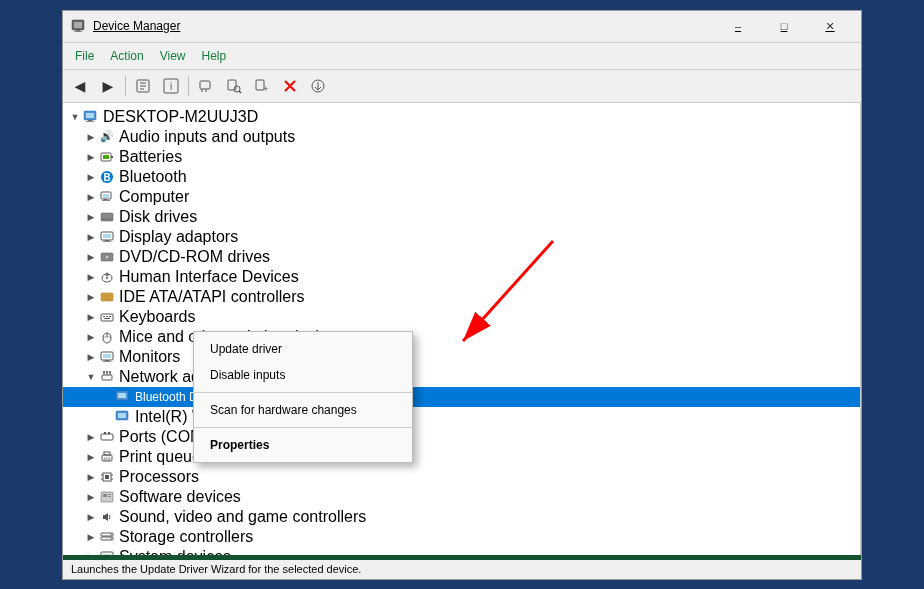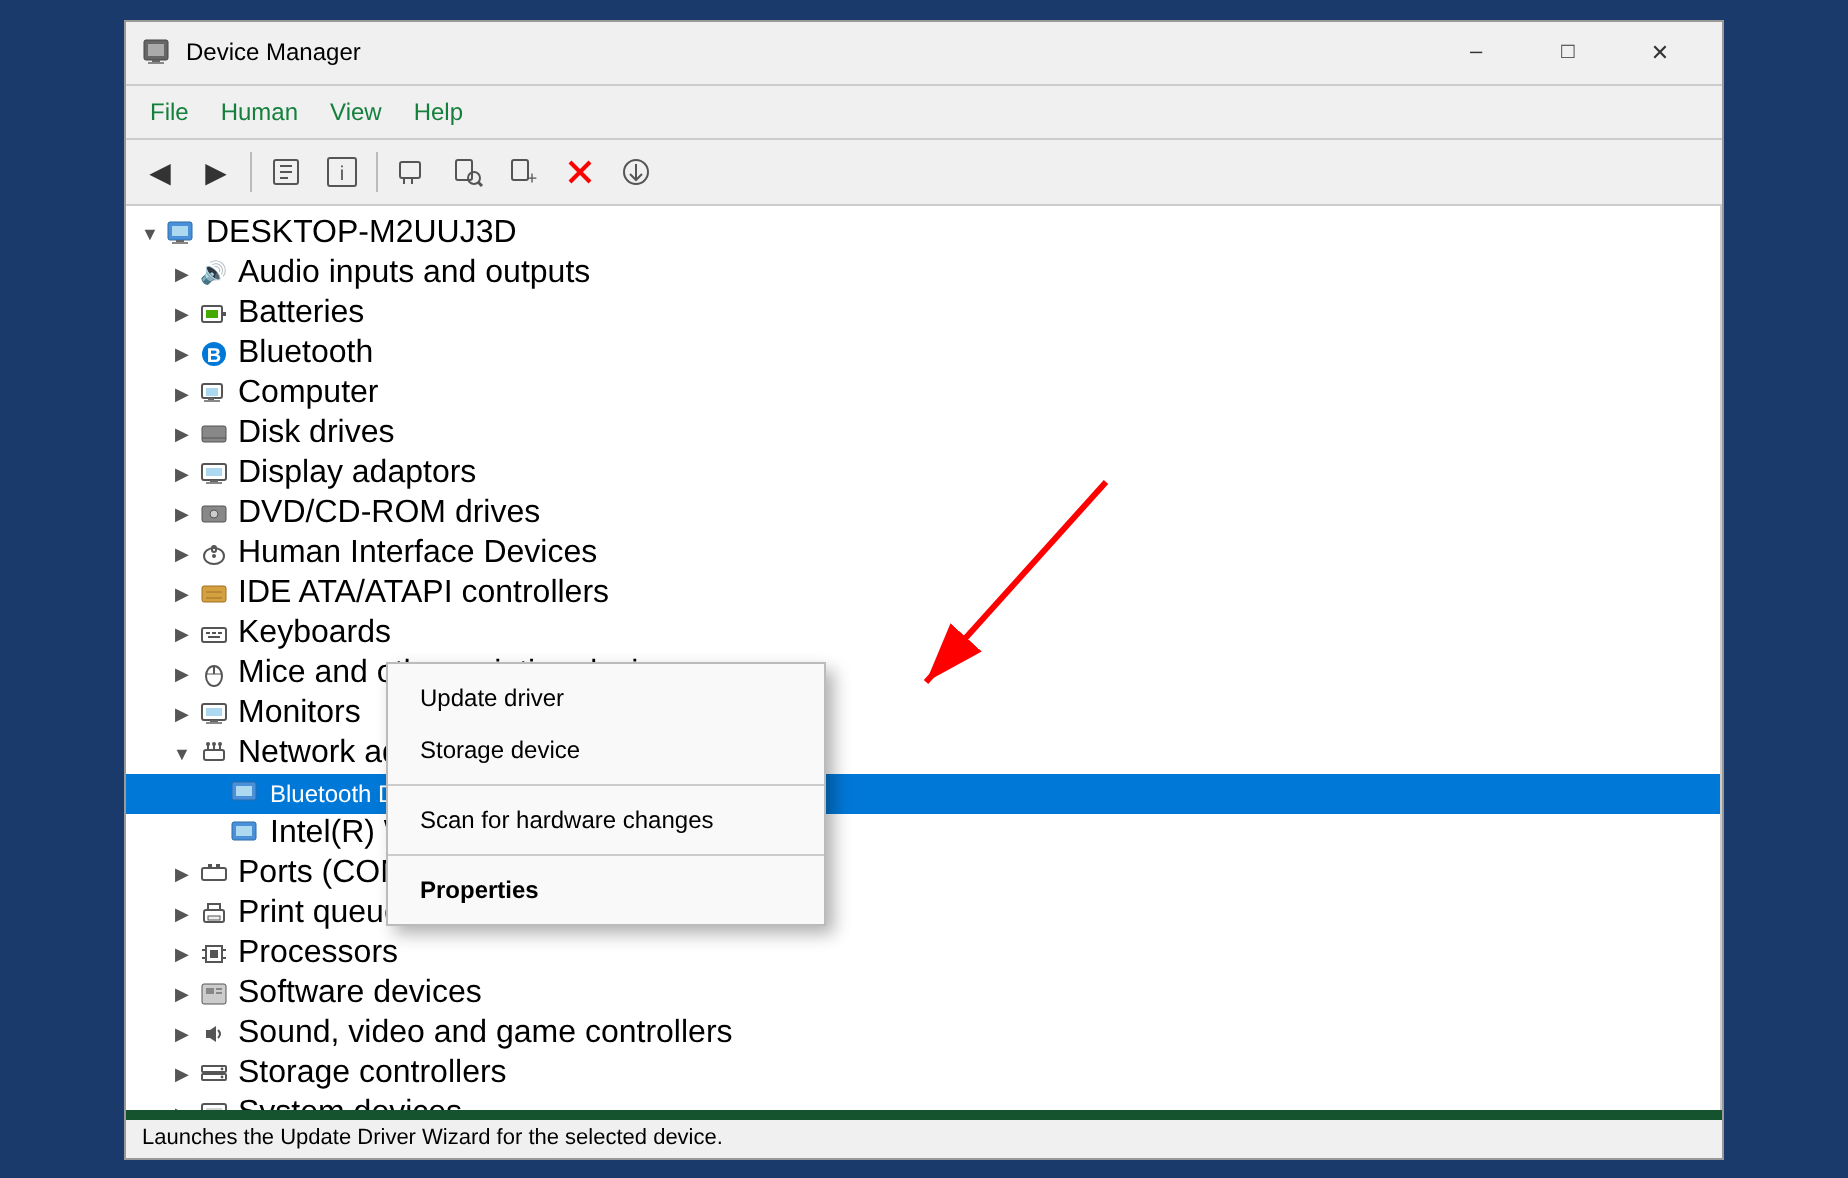--- a/index.html
+++ b/index.html
@@ -24,20 +24,21 @@
       position: relative;
     }
     .title-bar {
       background: #f0f0f0;
       height: 32px;
       display: flex;
       align-items: center;
       padding: 0 8px;
       border-bottom: 1px solid #ccc;
       user-select: none;
+      text-decoration: underline;
     }
     .title-bar-icon {
       width: 16px;
       height: 16px;
       margin-right: 6px;
       display: flex;
       align-items: center;
       justify-content: center;
     }
     .title-bar-title {
@@ -207,21 +208,21 @@
     <span class="title-bar-title">Device Manager</span>
     <div class="title-bar-controls">
       <button class="title-btn">–</button>
       <button class="title-btn">□</button>
       <button class="title-btn close">✕</button>
     </div>
   </div>
 
   <div class="menu-bar">
     <div class="menu-item">File</div>
-    <div class="menu-item">Human</div>
+    <div class="menu-item">Action</div>
     <div class="menu-item">View</div>
     <div class="menu-item">Help</div>
   </div>
 
   <div class="toolbar">
     <button class="toolbar-btn">◀</button>
     <button class="toolbar-btn">▶</button>
     <div class="toolbar-separator"></div>
     <button class="toolbar-btn">
       <svg width="16" height="16" viewBox="0 0 16 16">
@@ -555,21 +556,21 @@
 
     </div>
   </div>
 
   <div class="status-bar">
     <span>Launches the Update Driver Wizard for the selected device.</span>
   </div>
 
   <div class="context-menu">
     <div class="ctx-item">Update driver</div>
-    <div class="ctx-item">Storage device</div>
+    <div class="ctx-item">Disable inputs</div>
     <div class="ctx-separator"></div>
     <div class="ctx-item">Scan for hardware changes</div>
     <div class="ctx-separator"></div>
     <div class="ctx-item bold">Properties</div>
   </div>
 
   <svg class="red-arrow" width="200" height="160" viewBox="0 0 200 160">
     <defs>
       <marker id="arrowhead" markerWidth="10" markerHeight="7" refX="10" refY="3.5" orient="auto">
         <polygon points="0 0, 10 3.5, 0 7" fill="red"></polygon>

